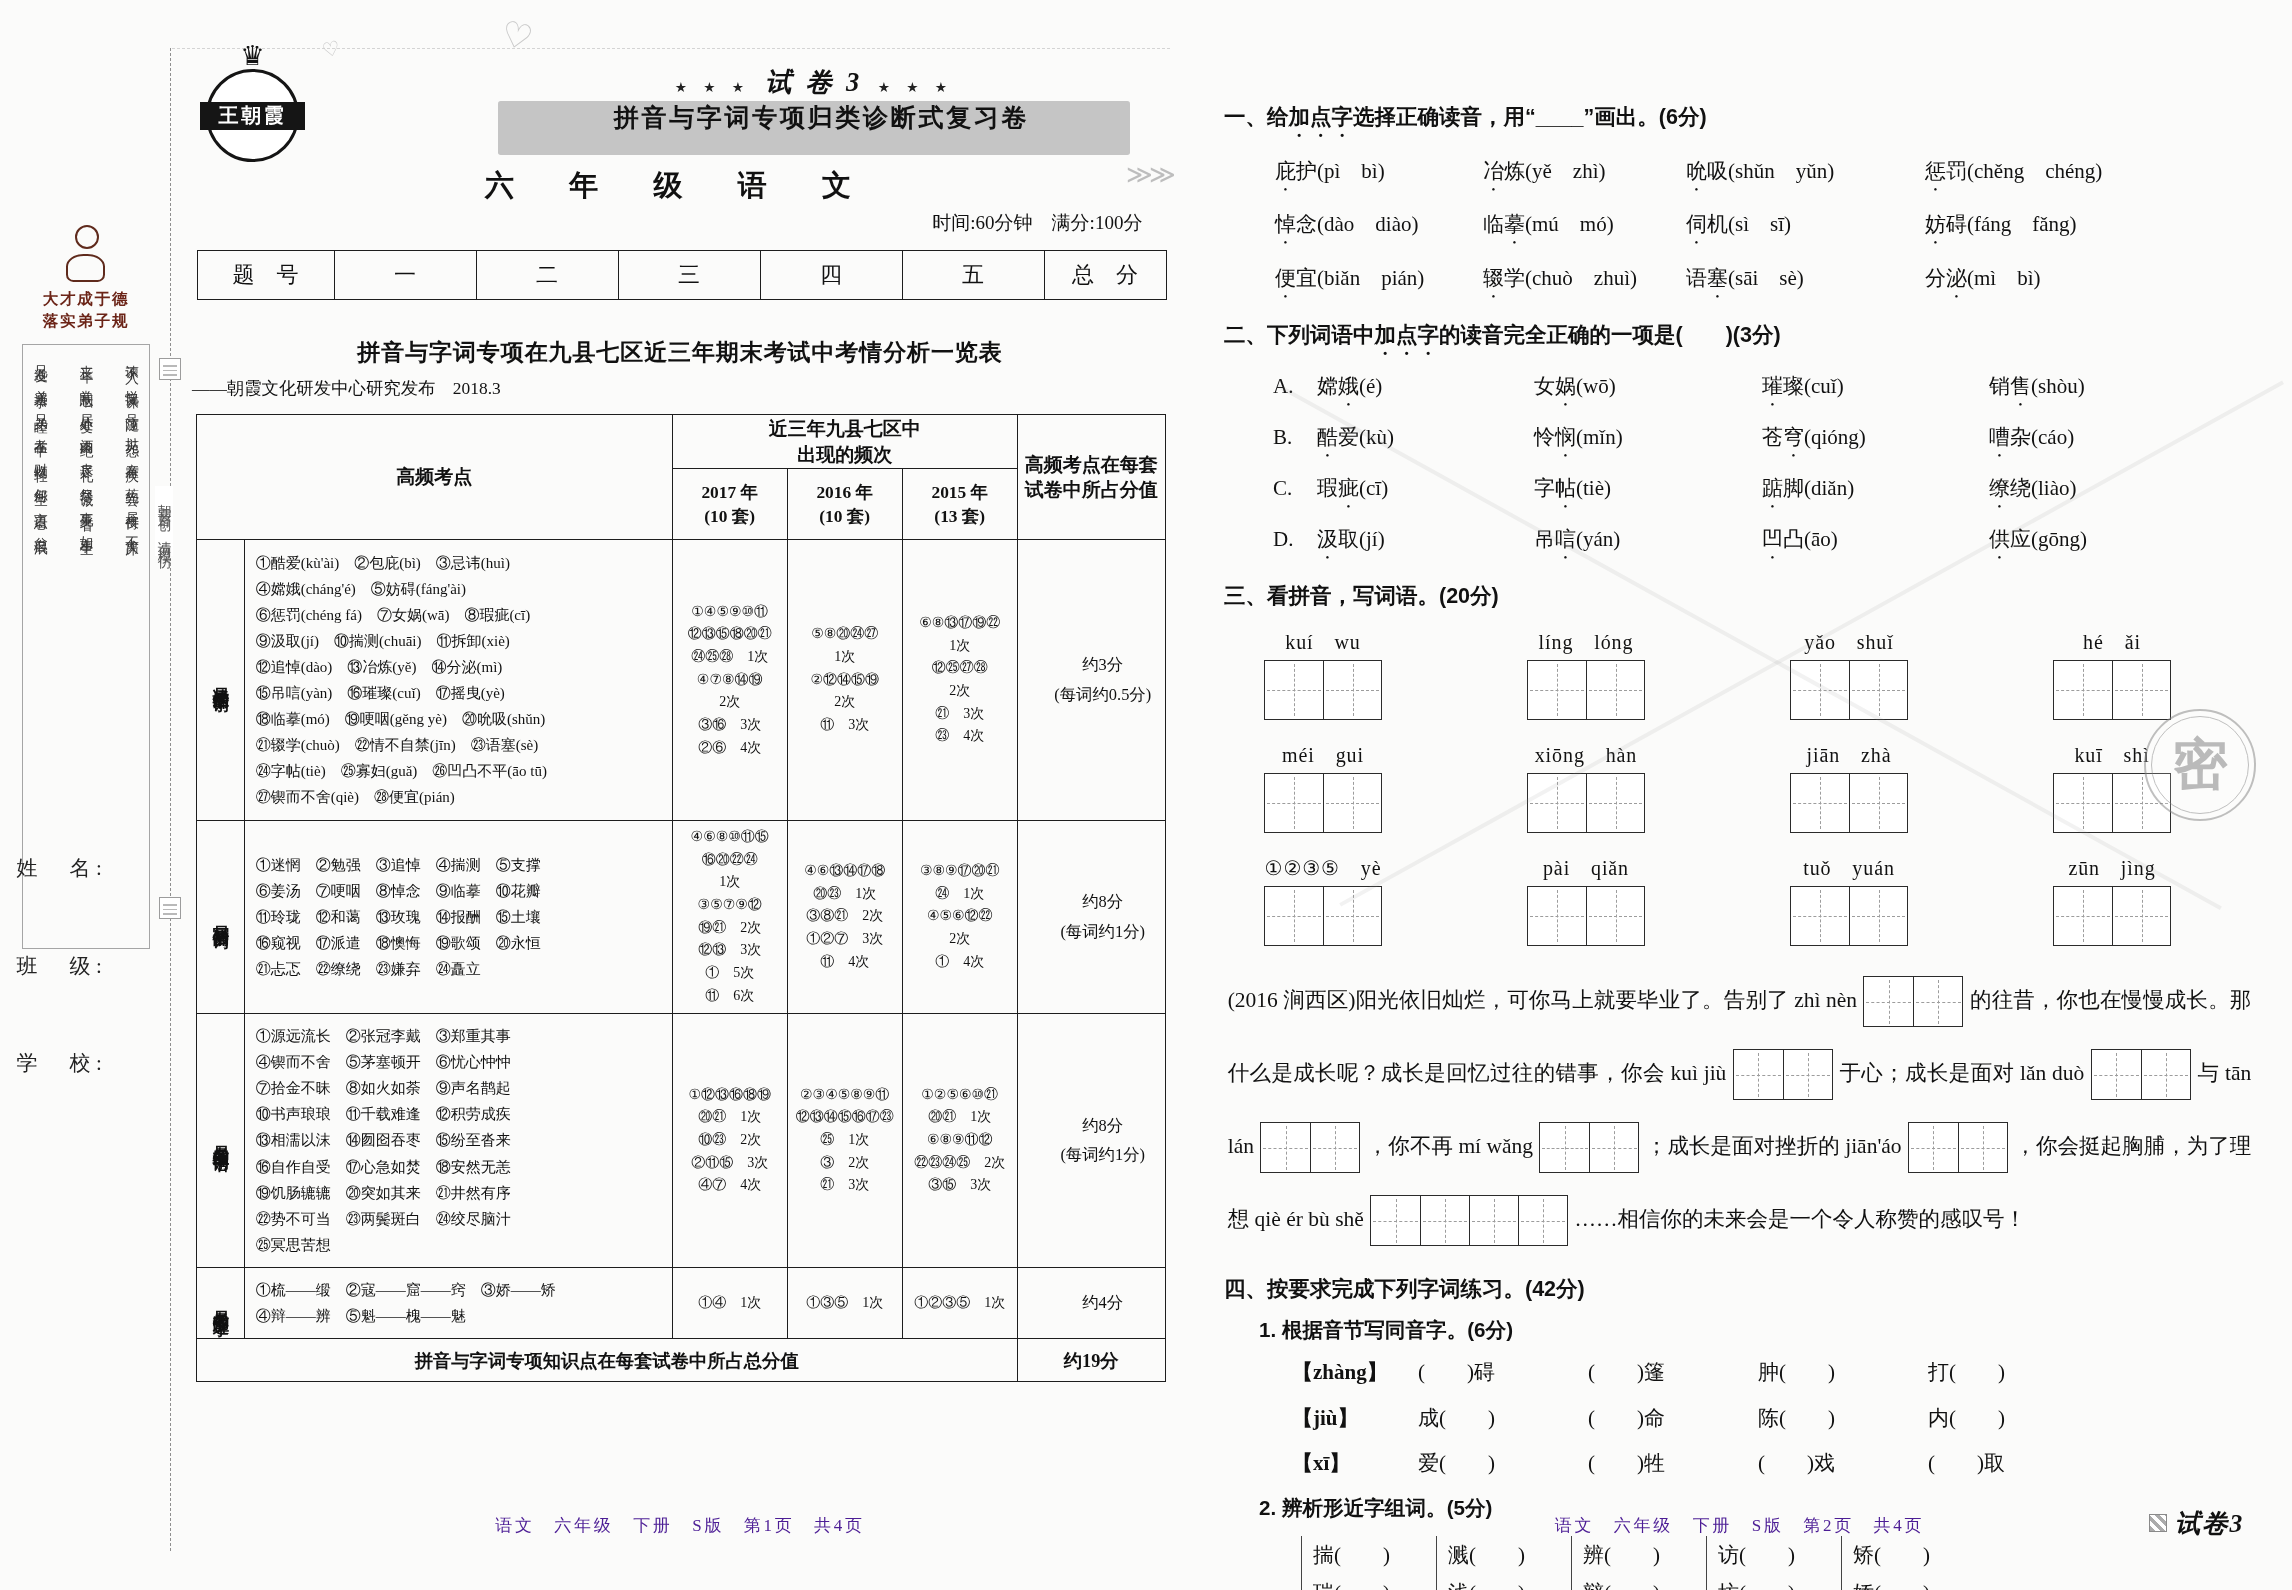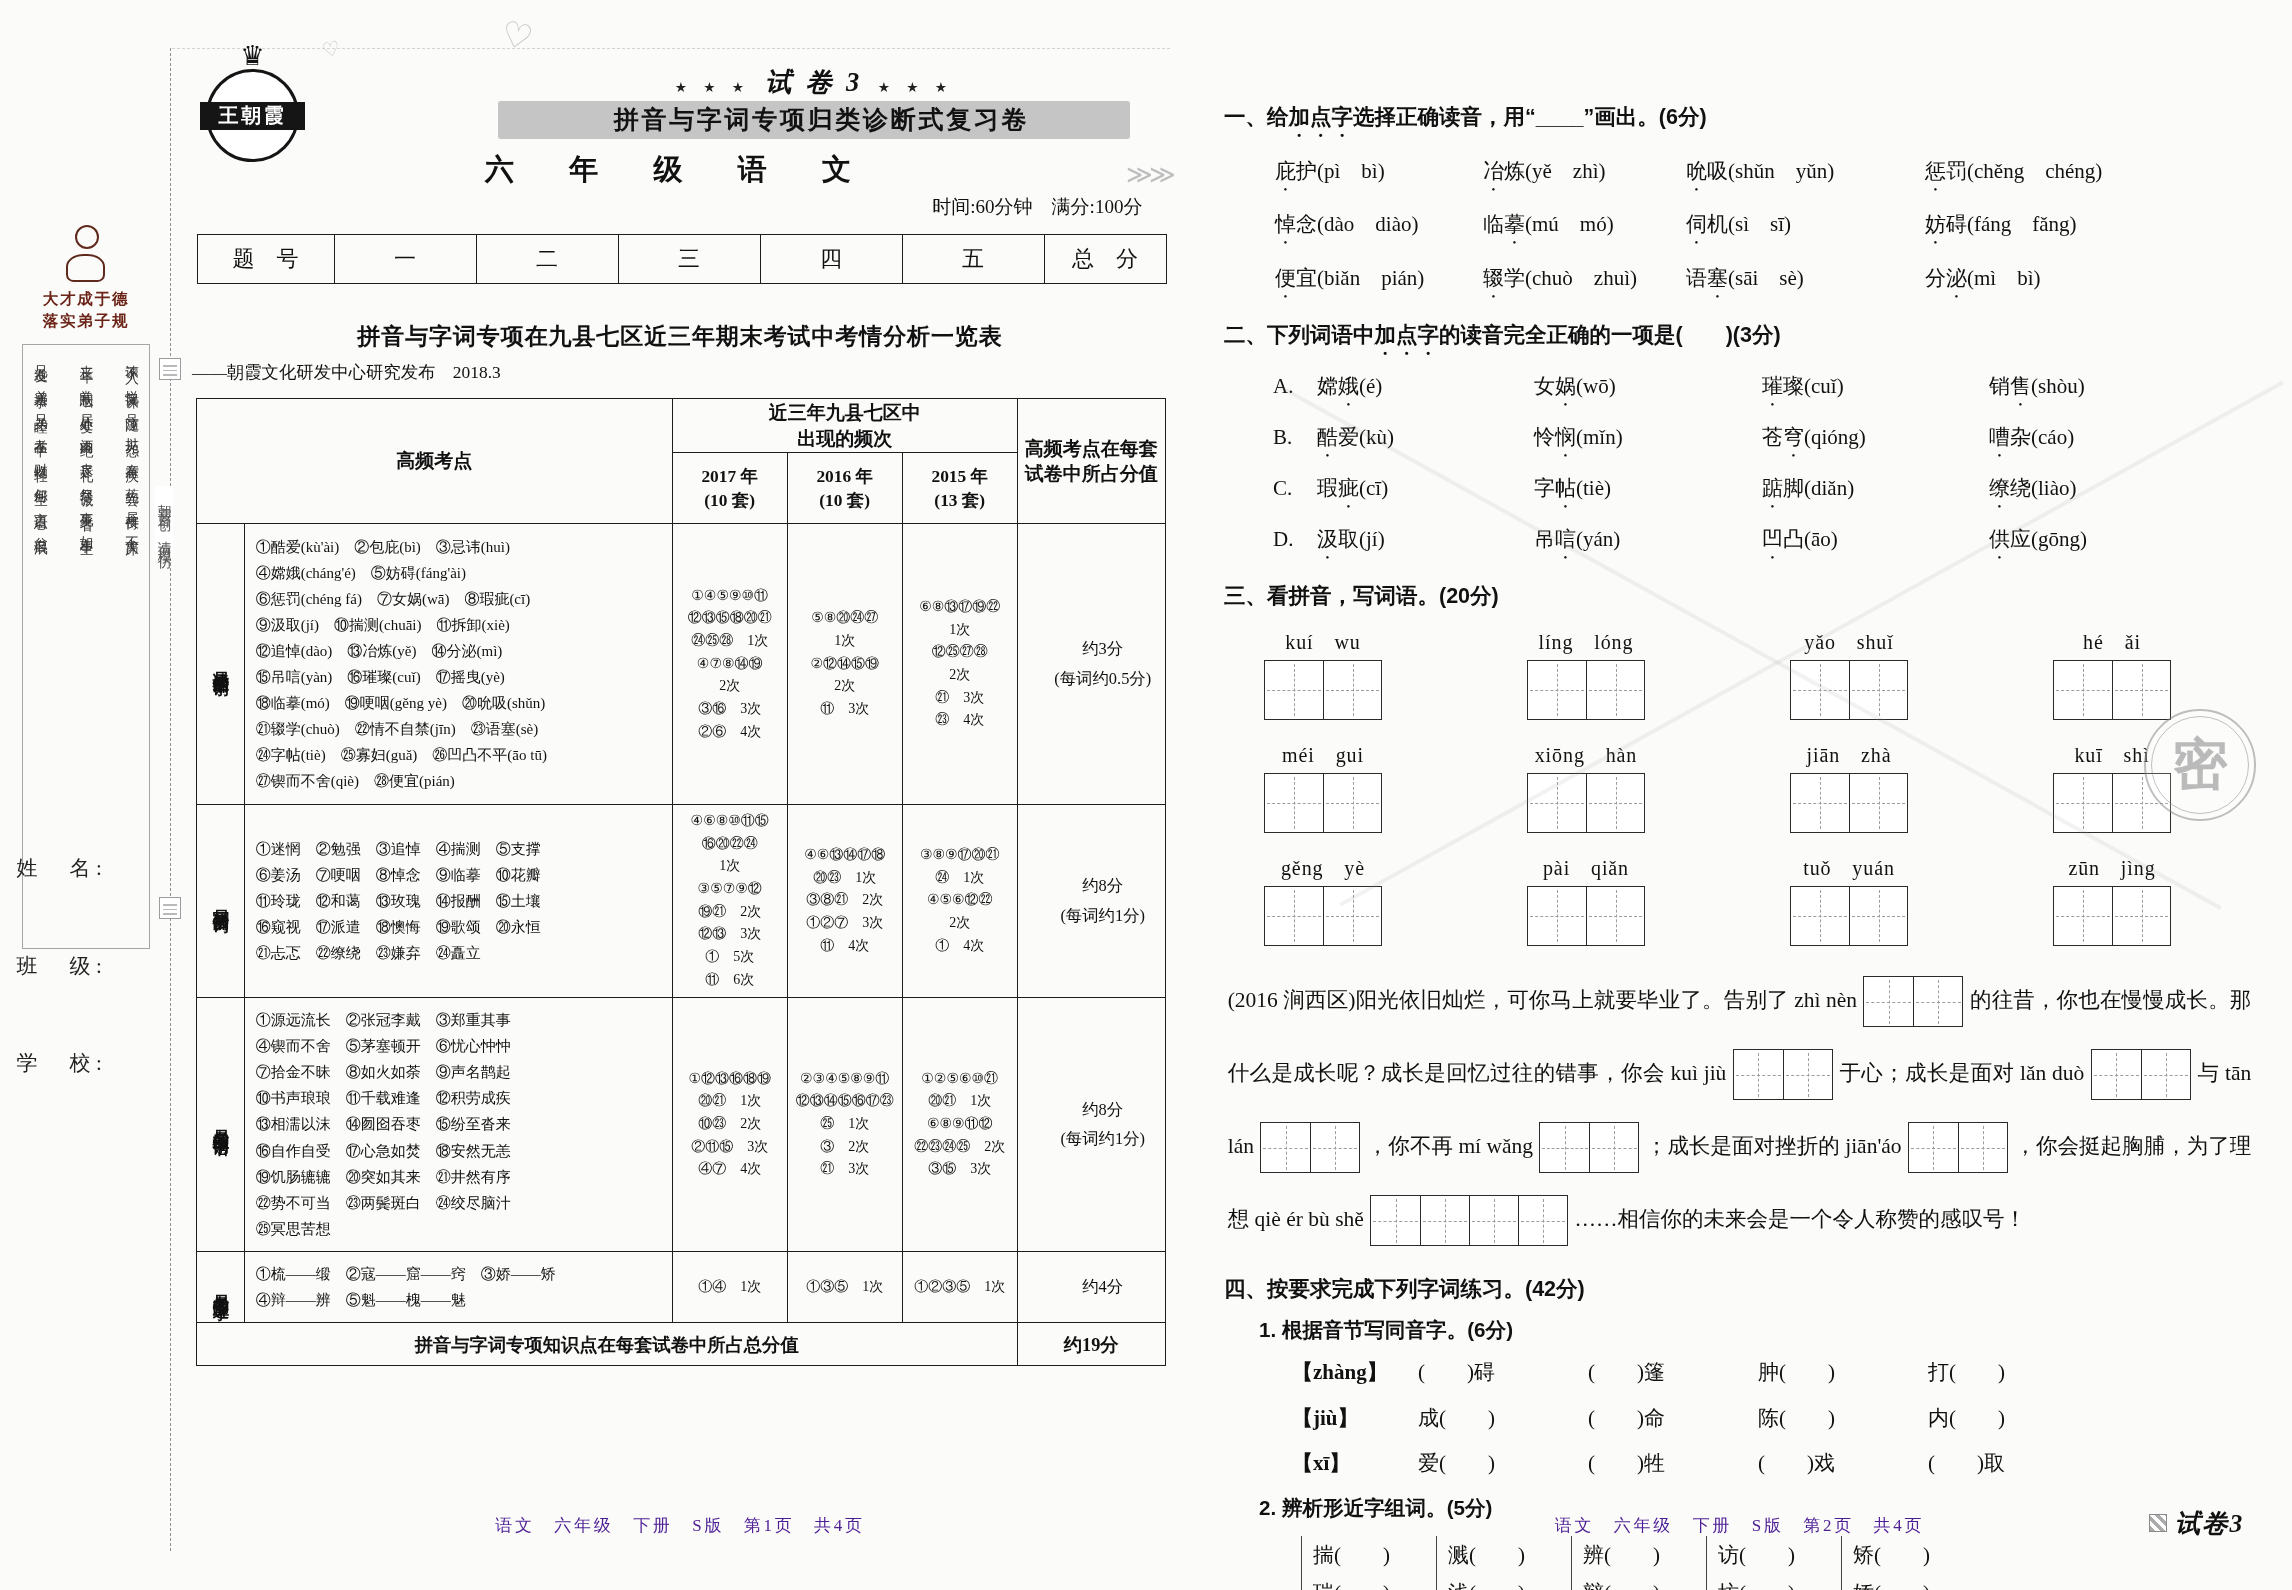--- a/index.html
+++ b/index.html
@@ -59,22 +59,22 @@
   .crown{font-family:"DejaVu Sans",sans-serif;font-size:27.4px;line-height:27.4px;color:#151515;}
   .logo-circle{width:93px;height:93px;border:3.7px solid #151515;border-radius:50%;
         margin:0 auto;position:relative;background:#fff;box-sizing:border-box;}
   .logo-band{position:absolute;left:-9.1px;right:-9.1px;top:30px;height:27.4px;background:#151515;color:#fff;
         font-weight:bold;font-size:20px;line-height:27.4px;letter-spacing:2.7px;
         font-family:"Liberation Sans",sans-serif;}
   .head-wrap{margin-left:306px;width:632px;text-align:center;}
   .badge{height:37px;line-height:37px;}
   .badge .stars{font-size:13.7px;color:#222;letter-spacing:6.4px;vertical-align:middle;}
   .badge-label{font-size:26.5px;font-weight:bold;font-style:italic;margin:0 11px;letter-spacing:3.7px;}
-  .band{height:38px;line-height:38px;background:#c5c5c5;border-radius:2.7px;
-        font-family:Liberation Serif, serif;font-weight:bold;font-size:25px;letter-spacing:2.7px;padding-left:15px;}
+  .band{height:54px;line-height:38px;background:#c5c5c5;border-radius:2.7px;
+        font-family:Liberation Mono, monospace;font-weight:bold;font-size:25px;letter-spacing:2.7px;padding-left:15px;}
   .grade{text-align:center;margin-top:11px;font-size:29px;font-weight:bold;letter-spacing:24px;}
   .time{text-align:right;padding-right:25.6px;margin-top:3.7px;font-size:19px;}
 
   
   table{border-collapse:collapse;}
   .score{width:967px;margin:14.6px 0 0 4.6px;table-layout:fixed;}
   .score td{border:1.8px solid #1d1d1d;height:46px;text-align:center;font-size:22px;}
 
   
   .ana-title{margin-top:37px;text-align:center;font-family:"Liberation Sans",sans-serif;
@@ -429,21 +429,21 @@
     <div class="pin-block"><div class="pin">jiān　zhà</div><span class="tg">
           <span class="c"></span>
           <span class="c"></span>
         </span></div>
     <div class="pin-block"><div class="pin">kuī　shì</div><span class="tg">
           <span class="c"></span>
           <span class="c"></span>
         </span></div>
   </div>
   <div class="pin-row">
-    <div class="pin-block"><div class="pin">gěng　yè</div><span class="tg">
+    <div class="pin-block"><div class="pin">①②③⑤　yè</div><span class="tg">
           <span class="c"></span>
           <span class="c"></span>
         </span></div>
     <div class="pin-block"><div class="pin">pài　qiǎn</div><span class="tg">
           <span class="c"></span>
           <span class="c"></span>
         </span></div>
     <div class="pin-block"><div class="pin">tuǒ　yuán</div><span class="tg">
           <span class="c"></span>
           <span class="c"></span>

